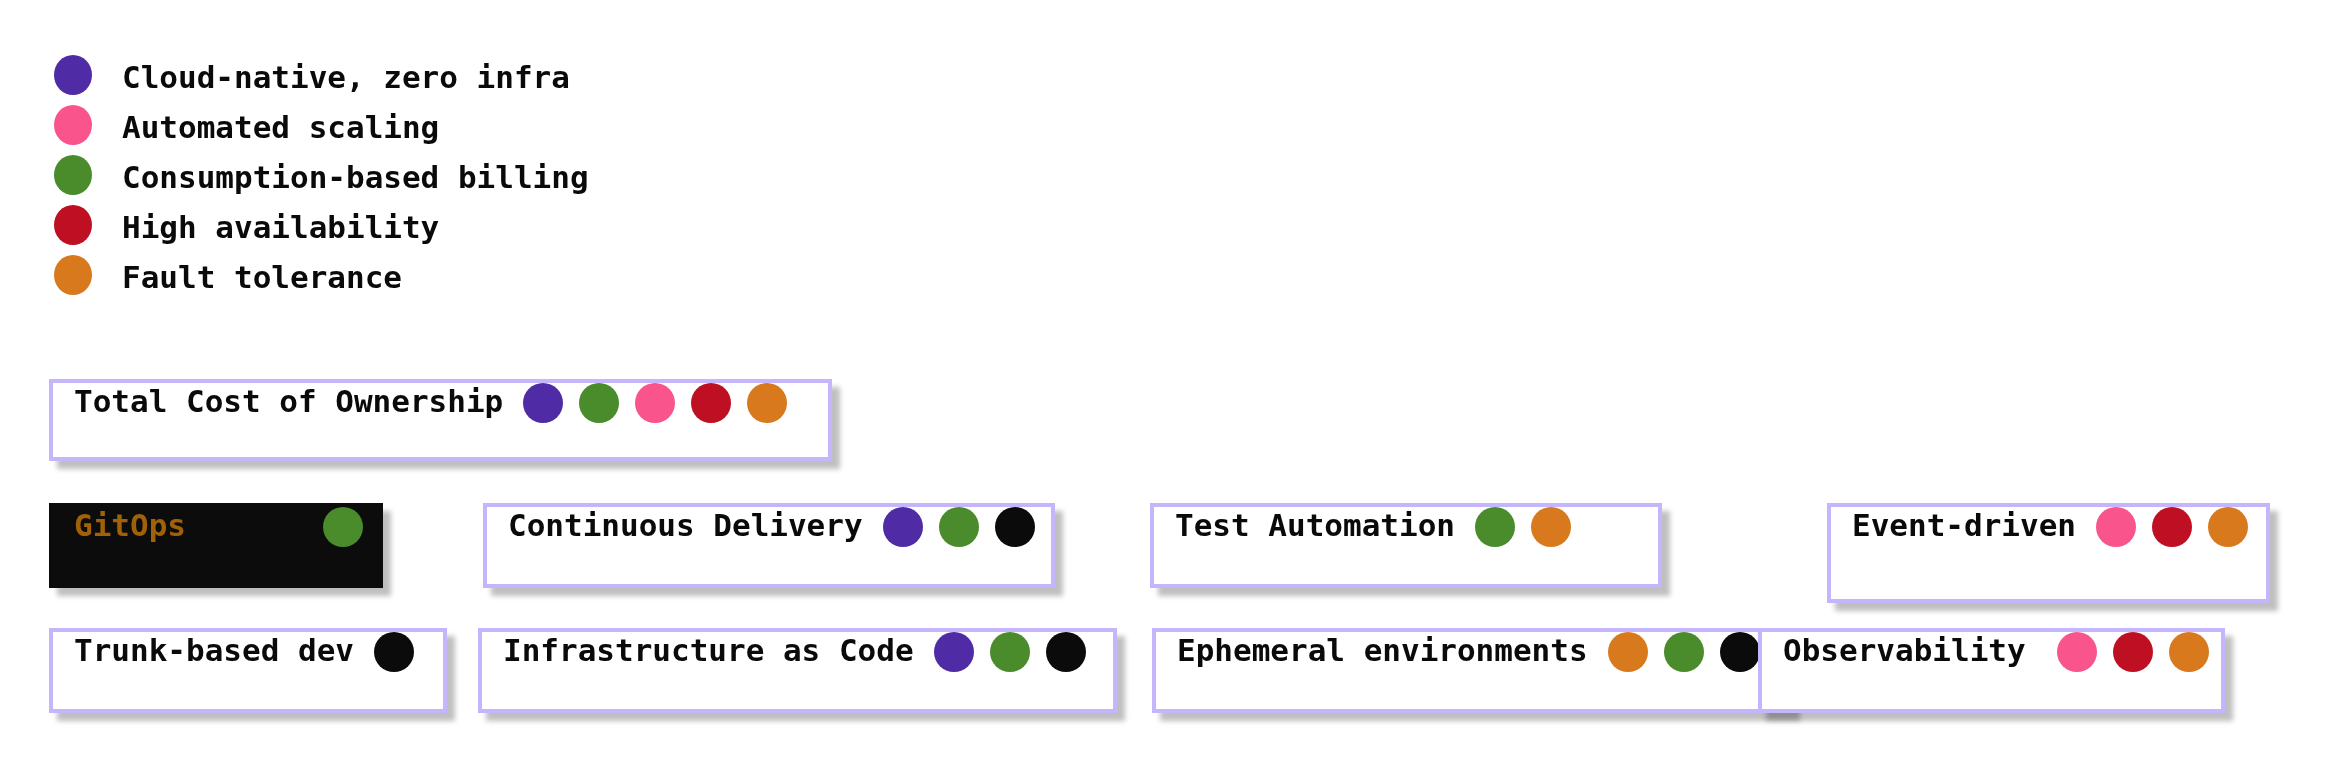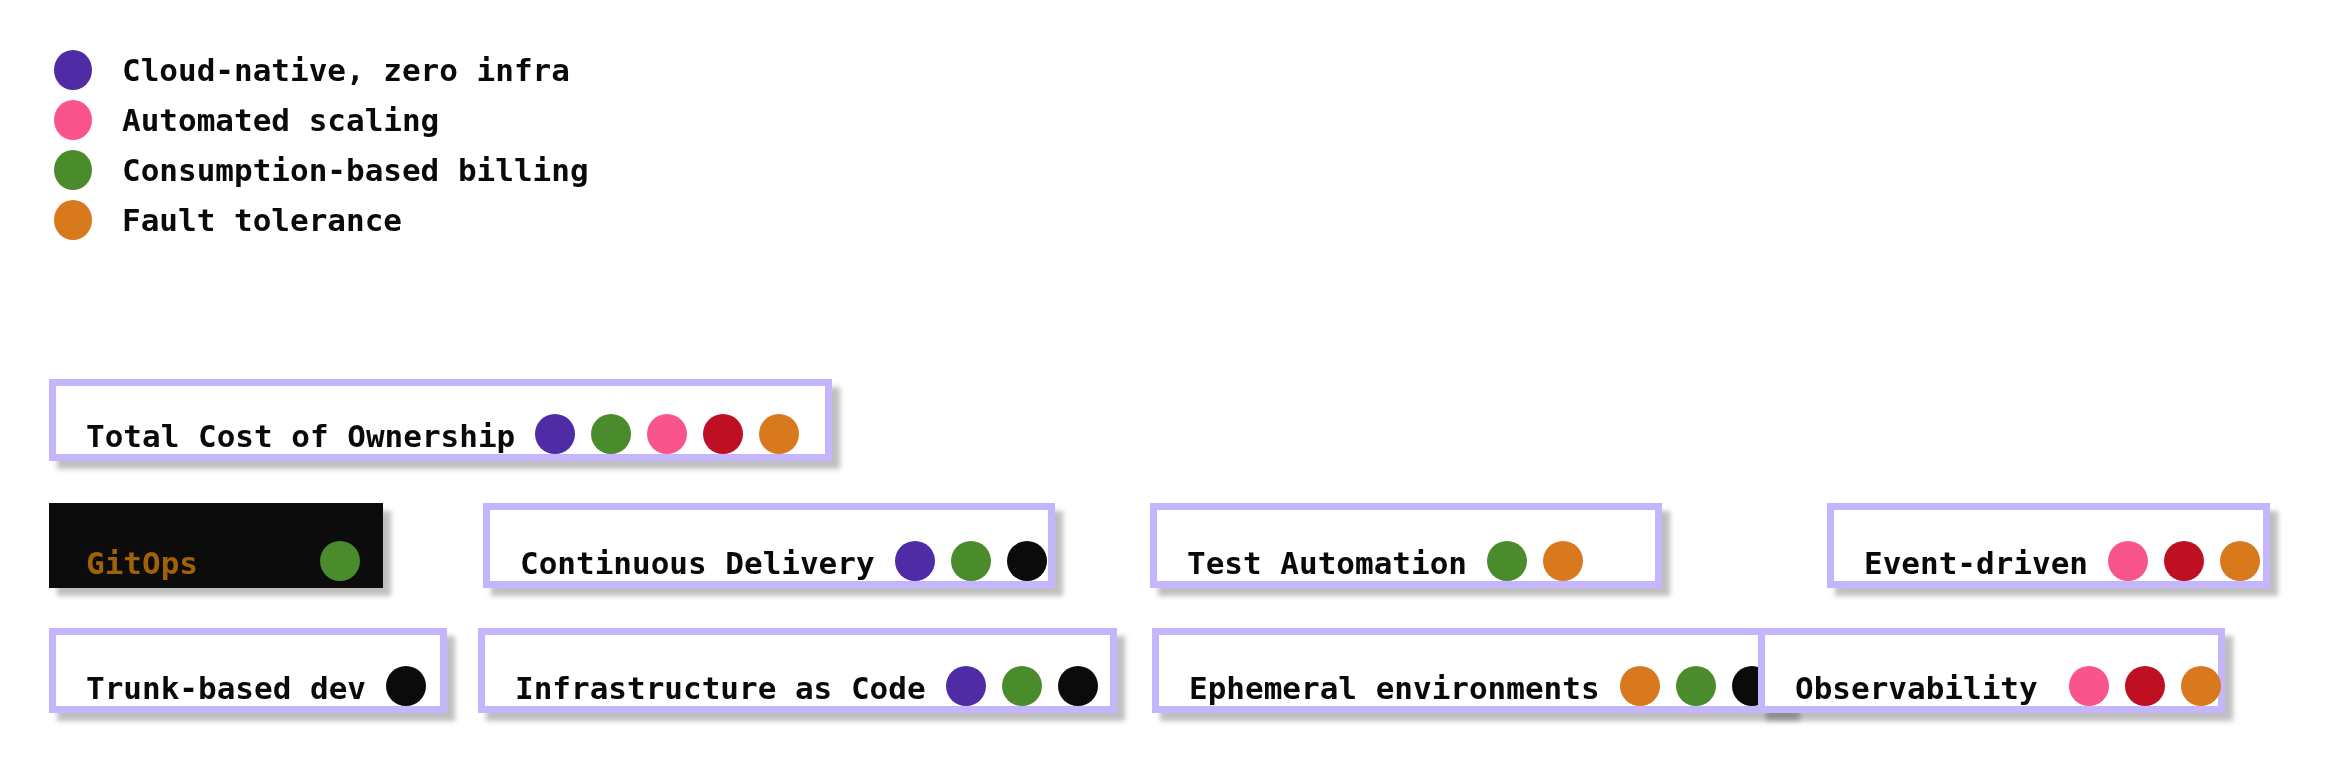--- a/index.html
+++ b/index.html
@@ -14,21 +14,21 @@
   }
 
   
   .legend {
     position: absolute;
     left: 54px; top: 45px;
   }
   .legend-row {
     height: 50px;
     display: flex;
-    align-items: center;
+    align-items: flex-end;
     gap: 30px;
     font-size: 31px;
     white-space: nowrap;
   }
   .legend .dot { width: 38px; height: 40px; }
 
   
   .dot {
     display: inline-block;
     width: 40px; height: 40px;
@@ -39,62 +39,66 @@
     display: flex;
     align-items: center;
     gap: 16px;
     flex: 0 0 auto;
   }
 
   
   .box {
     position: absolute;
     background: #ffffff;
-    border: 7px solid #c4b5fd;
+    border: 4px solid #c4b5fd;
     box-shadow: 8px 8px 5px rgba(0, 0, 0, 0.25);
     display: flex;
-    align-items: flex-end;
-    padding: 0 16px 0 30px;
+    align-items: flex-start;
+    padding: 0 16px 0 21px;
     gap: 20px;
     font-size: 31px;
     white-space: nowrap;
   }
   .box-label { flex: 0 0 auto; letter-spacing: 0; }
   .box--dark {
     background: #0c0c0c;
     border-color: #0c0c0c;
     color: #a16207;
     justify-content: space-between;
   }
 
   #box-tco    { left:   49px; top: 379px; width: 783px; height: 82px; }
   #box-gitops { left:   49px; top: 503px; width: 334px; height: 85px; }
   #box-cd     { left:  483px; top: 503px; width: 572px; height: 85px; }
   #box-ta     { left: 1150px; top: 503px; width: 512px; height: 85px; }
-  #box-ed     { left: 1827px; top: 503px; width: 443px; height: 85px; }
+  #box-ed     { left: 1827px; top: 503px; width: 443px; height: 100px; }
   #box-tbd    { left:   49px; top: 628px; width: 398px; height: 85px; }
   #box-iac    { left:  478px; top: 628px; width: 639px; height: 85px; }
   #box-ee     { left: 1152px; top: 628px; width: 640px; height: 85px; }
   #box-obs    { left: 1758px; top: 628px; width: 467px; height: 85px; gap: 31px; }
 </style>
 </head>
 <body>
 
 <div class="legend">
   <div class="legend-row">
     <span class="dot" style="background: rgb(79, 43, 165);"></span>
     <span>Cloud-native, zero infra</span>
   </div>
   <div class="legend-row">
     <span class="dot" style="background: rgb(250, 84, 141);"></span>
     <span>Automated scaling</span>
   </div>
   <div class="legend-row">
     <span class="dot" style="background: rgb(74, 139, 44);"></span>
     <span>Consumption-based billing</span>
+  </div>
+  <div class="legend-row">
+    <span class="dot" style="background: rgb(190, 16, 34);"></span>
+    <span>High availability</span>
   </div>
   <div class="legend-row">
     <span class="dot" style="background: rgb(217, 121, 30);"></span>
     <span>Fault tolerance</span>
   </div>
 </div>
 
 <div class="box" id="box-tco">
   <span class="box-label">Total Cost of Ownership</span>
   <span class="dots">

